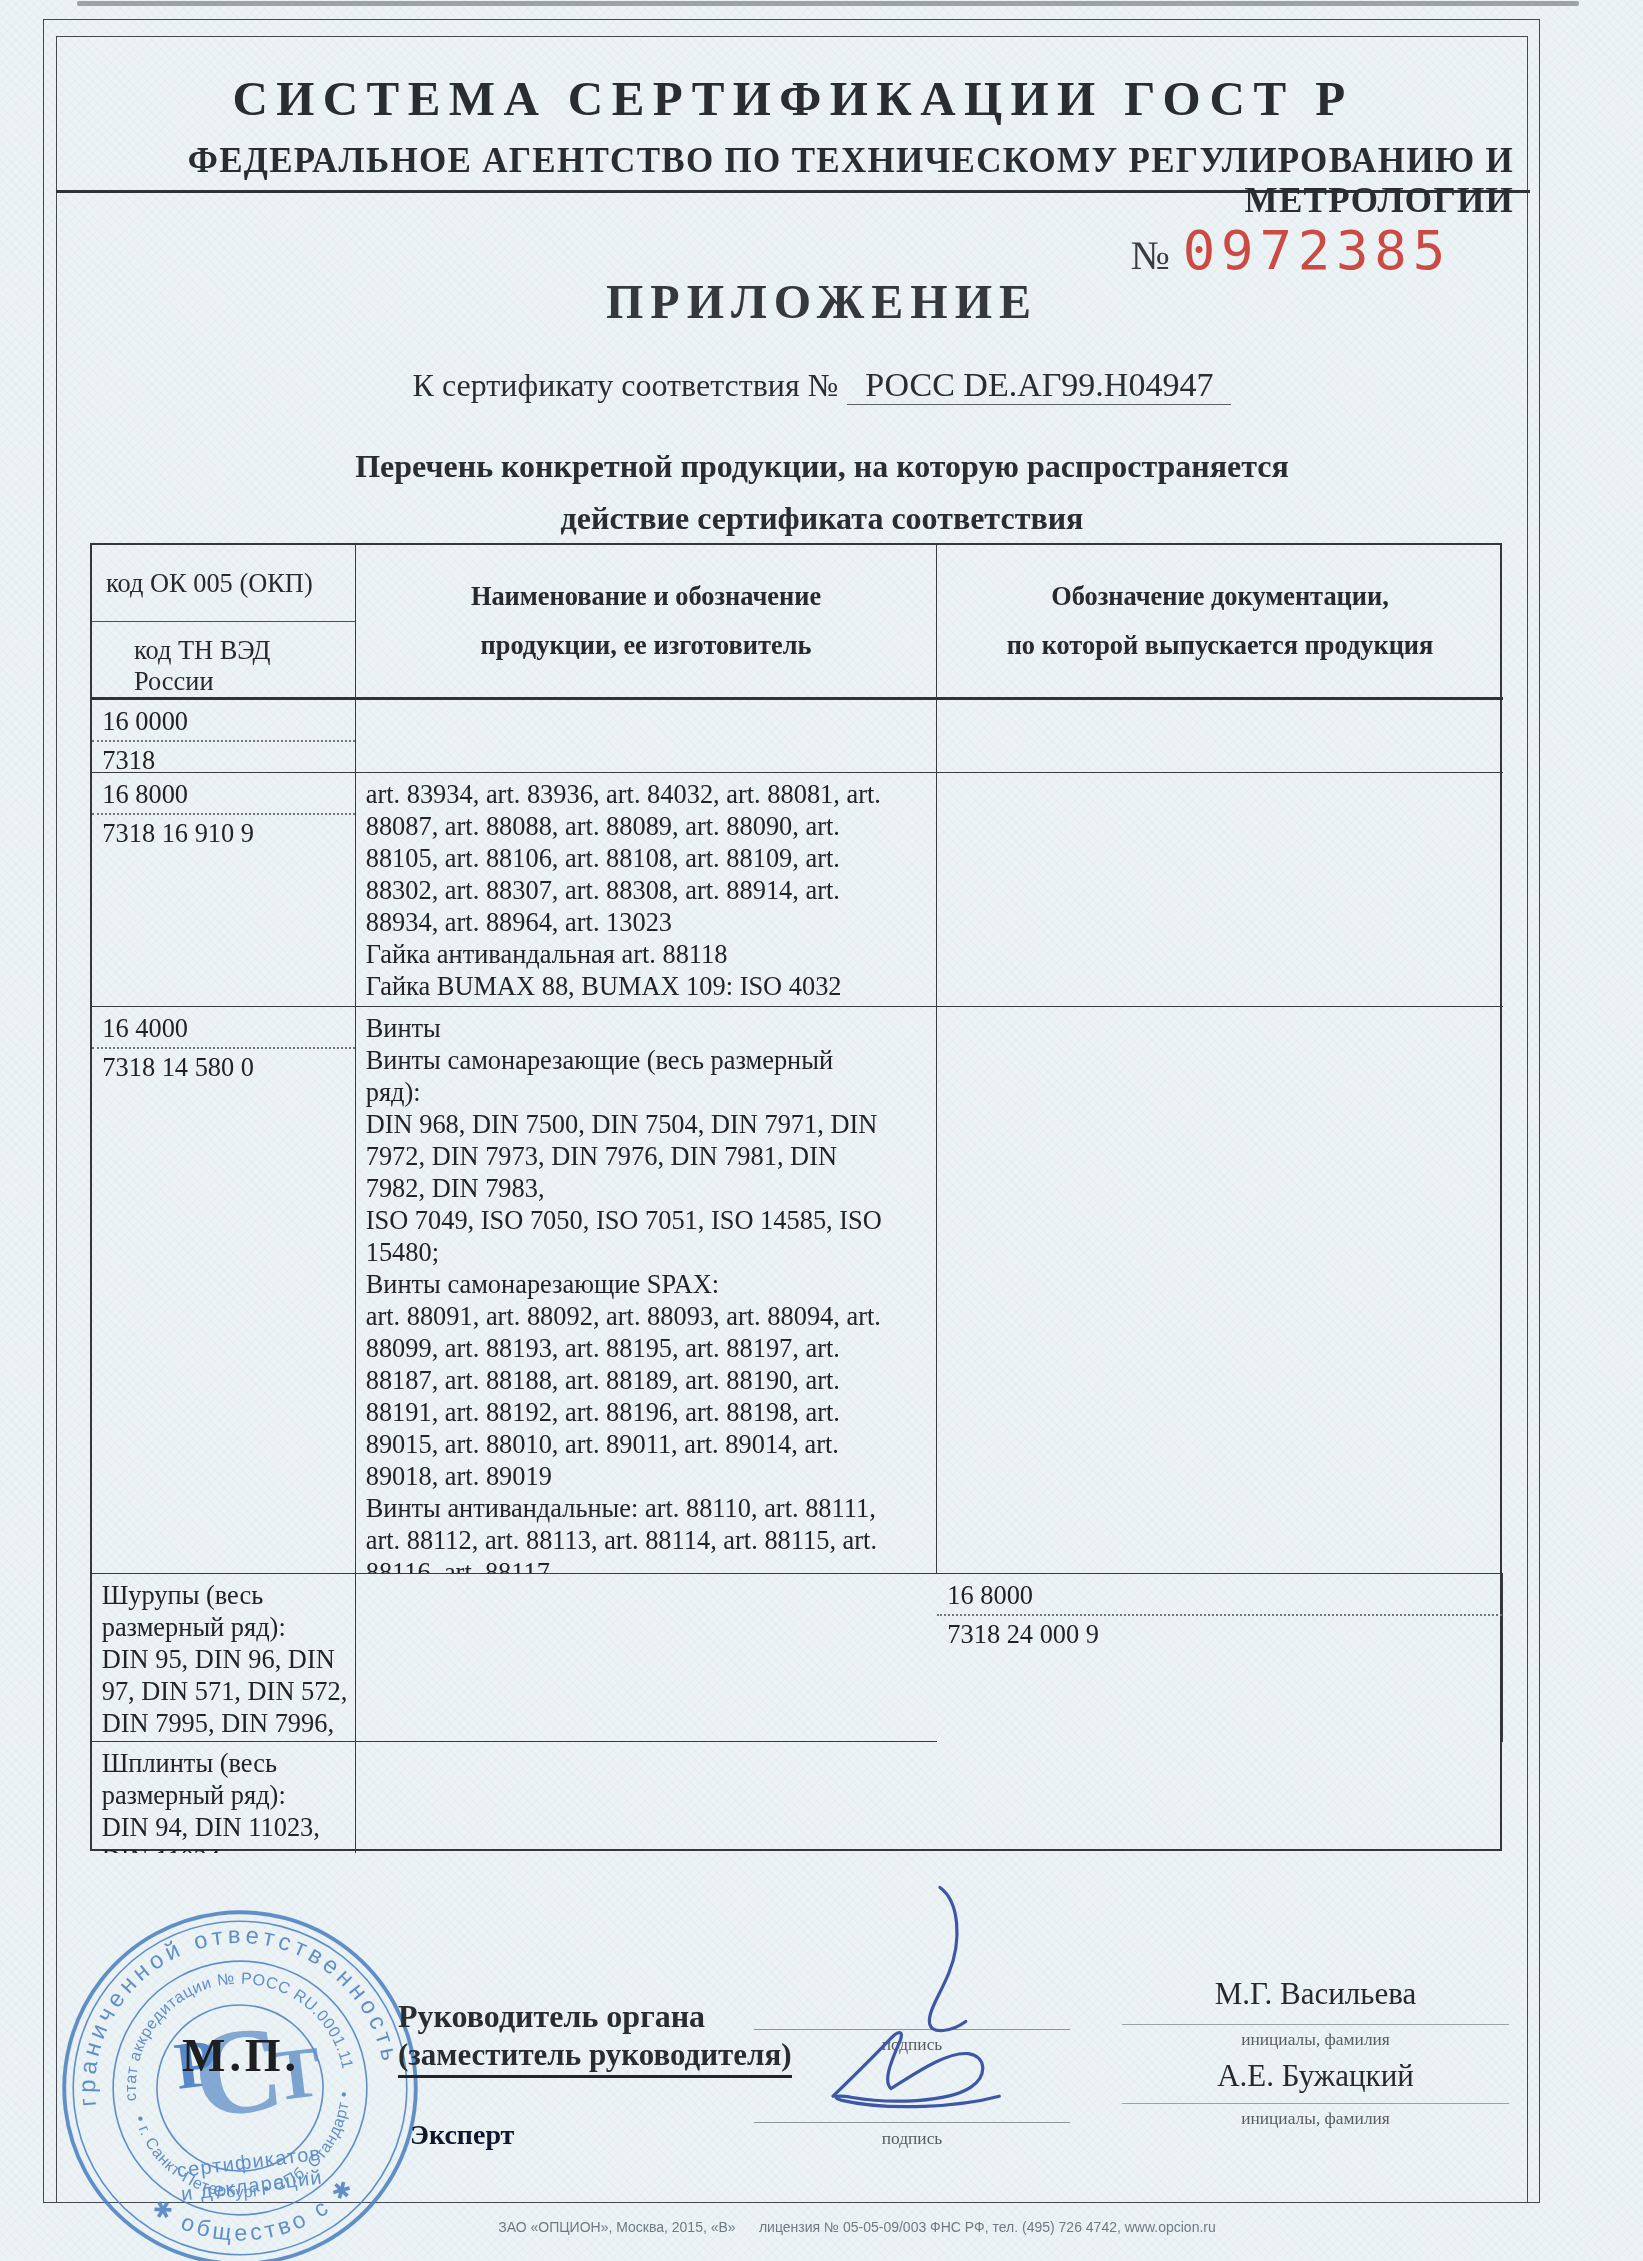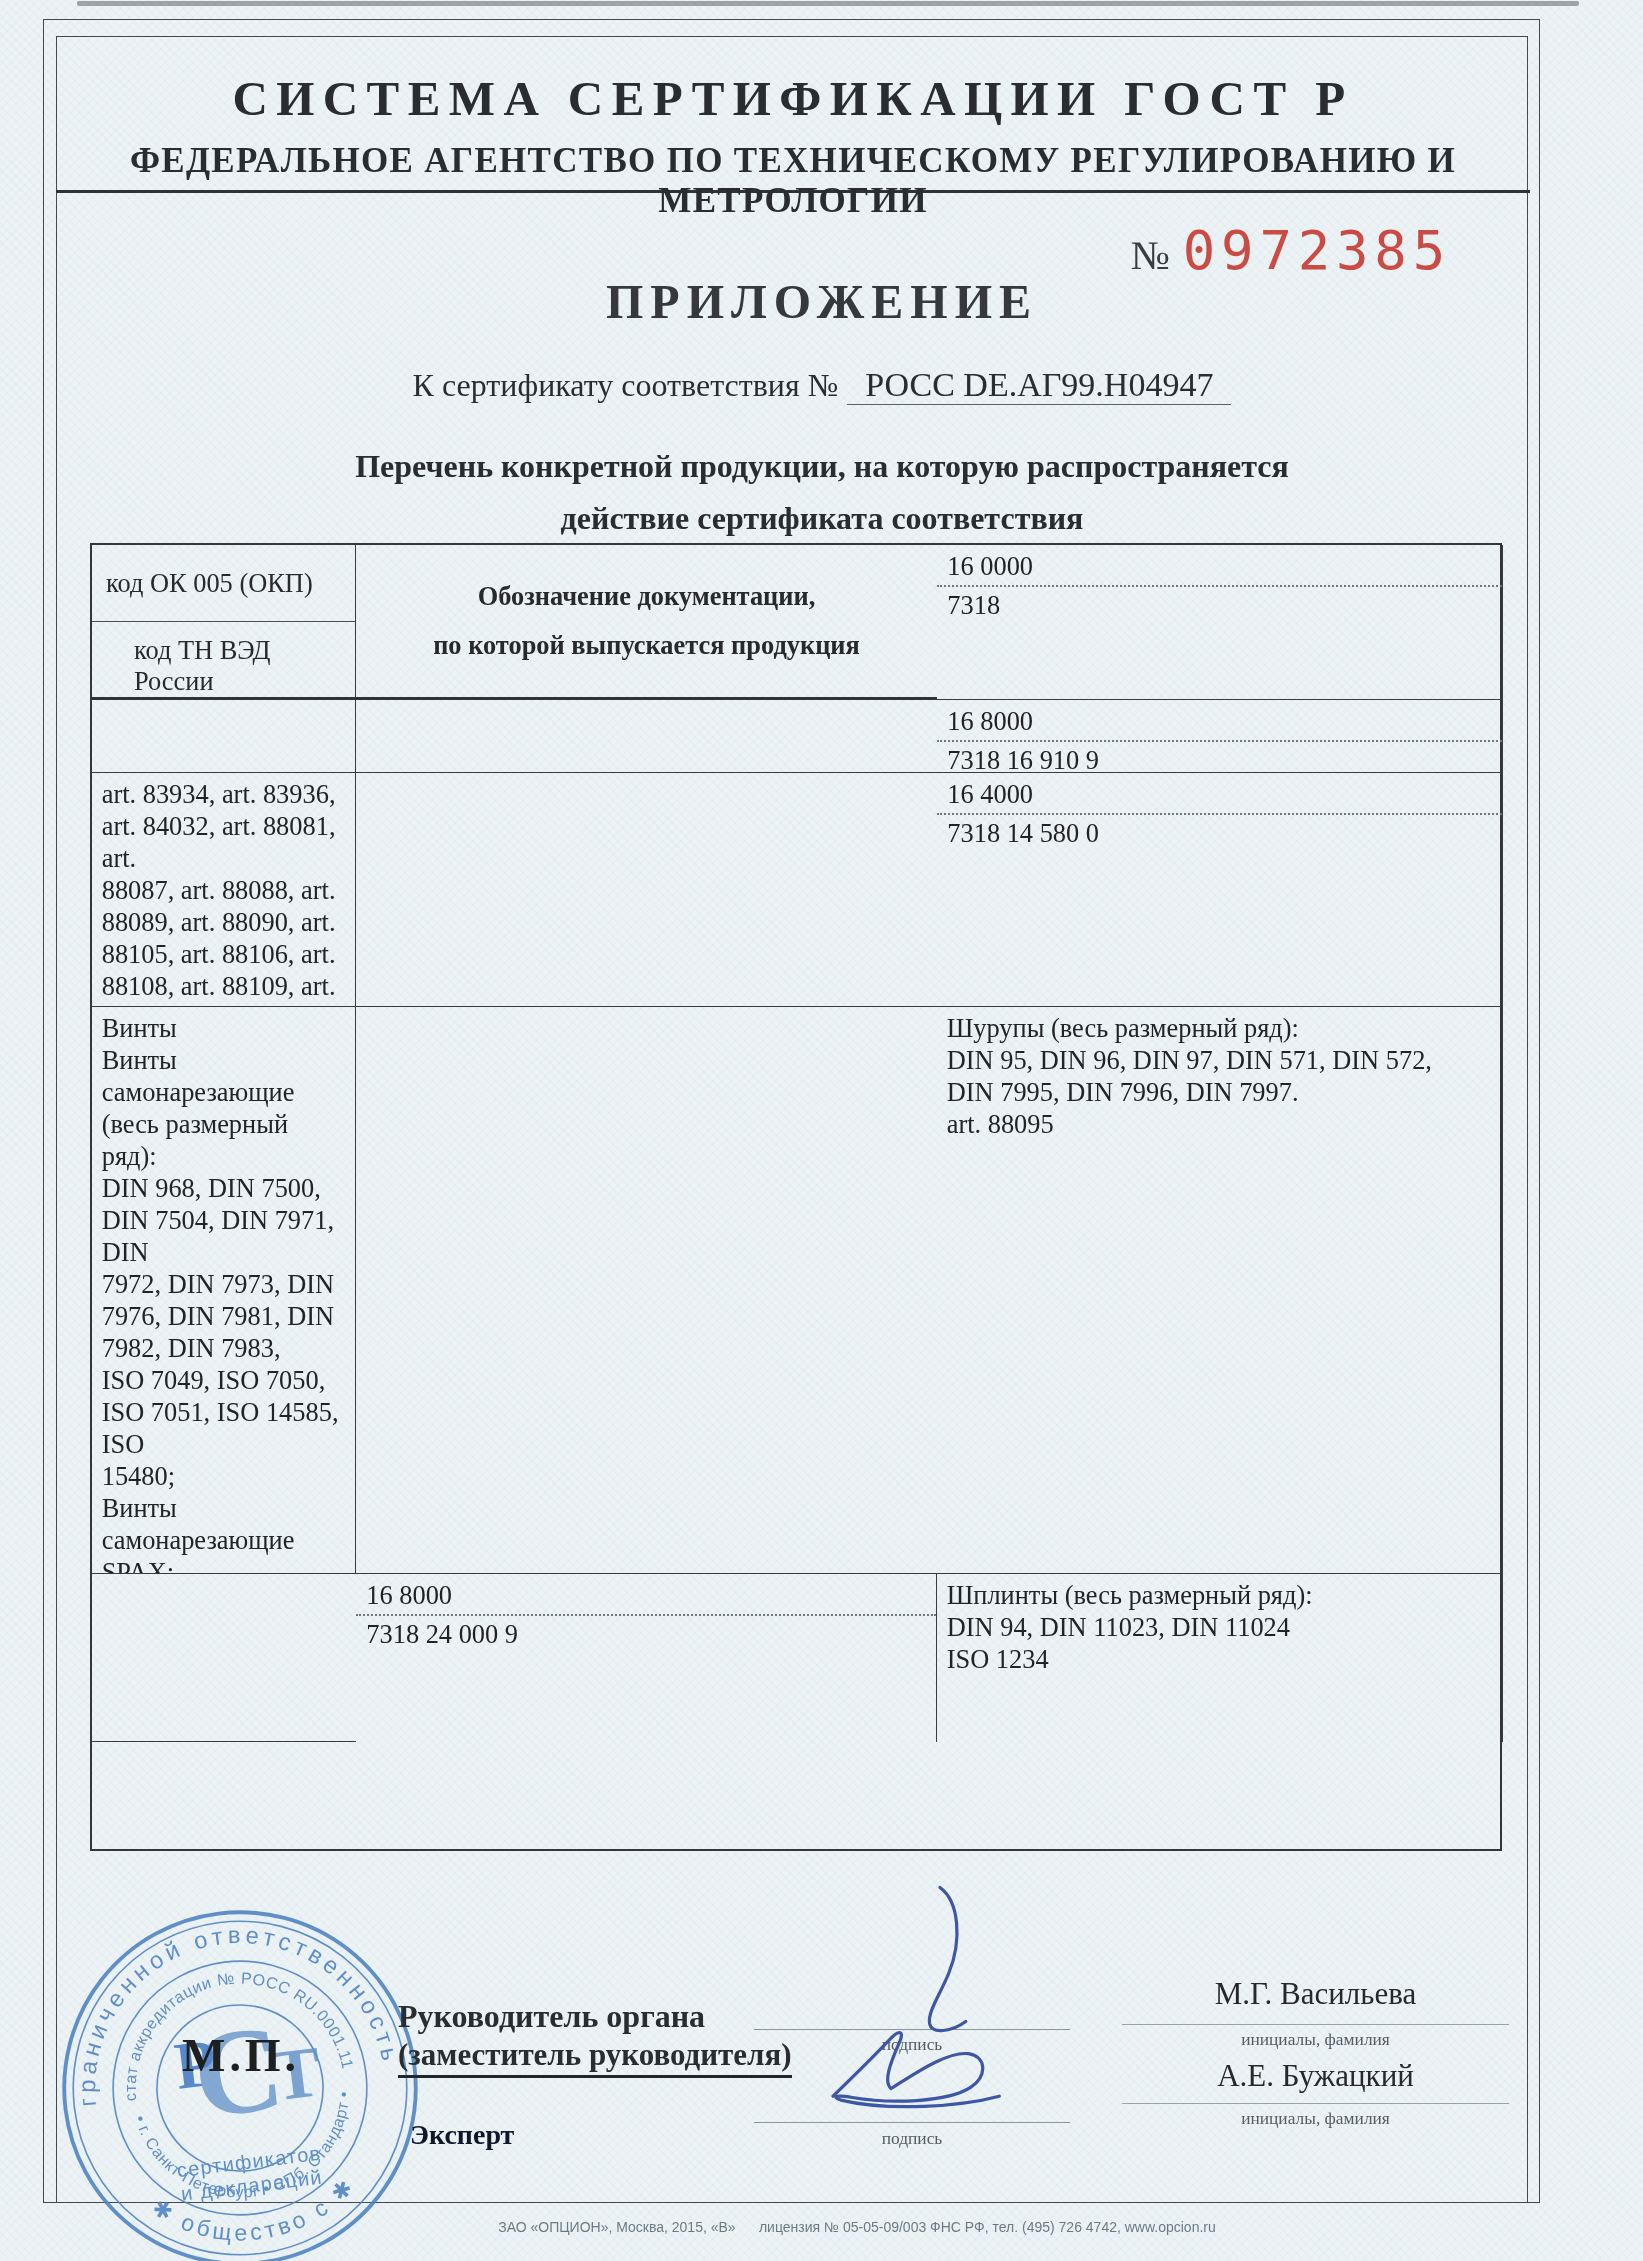--- a/index.html
+++ b/index.html
@@ -14,21 +14,21 @@
   }
   .abs{position:absolute;}
   
   .top-artifact{left:77px;top:1.3px;width:1502px;height:4.5px;background:#5c6266;opacity:.55;border-radius:1.9px;}
   
   .outer-frame{left:43px;top:19.3px;width:1495px;height:2182px;border:1.9px solid #45494d;}
   .inner-frame{left:56px;top:36px;width:1470px;height:2165px;border:1.9px solid #45494d;border-bottom:none;}
   .headbox-rule{left:56px;top:190px;width:1474px;height:0;border-top:3.2px solid #2f3336;}
   
   .title1{left:56px;top:70px;width:1474px;text-align:center;font-size:49px;font-weight:bold;letter-spacing:8.4px;color:#2a2d30;}
-  .title2{left:56px;top:141px;width:1474px;text-align:center;font-size:35px;font-weight:bold;letter-spacing:1.3px;color:#2a2d30;}
+  .title2{left:40px;top:141px;width:1474px;text-align:right;font-size:35px;font-weight:bold;letter-spacing:1.3px;color:#2a2d30;}
   
   .blank-no{top:219px;right:193px;display:flex;align-items:baseline;gap:13px;}
   .blank-no .sign{font-size:41px;color:#3a3d40;}
   .blank-no .digits{font-family:"DejaVu Sans Mono","Liberation Mono",monospace;font-size:54px;letter-spacing:5.8px;color:#cb4a43;}
   
   .doc-title{left:29px;top:274px;width:1586px;text-align:center;font-size:48px;font-weight:bold;letter-spacing:7px;color:#36393c;}
   
   .cert-line{left:29px;top:366px;width:1586px;text-align:center;font-size:32px;color:#2a2d30;}
   .cert-line .num{font-size:34px;padding:0 18px 1.3px 18px;border-bottom:1.9px solid #5a6066;margin-left:9px;}
   
@@ -99,20 +99,22 @@
 
 <div class="abs subtitle">Перечень конкретной продукции,  на которую распространяется
 действие сертификата соответствия</div>
 
 <div class="abs cert-table">
 
   <div class="ct hdr h1cell">
     <div class="seg1">код ОК 005 (ОКП)</div>
     <div class="seg2">код ТН ВЭД России</div>
   </div>
+  <div class="ct hdr hcell">Наименование и обозначение
+продукции, ее изготовитель</div>
   <div class="ct hdr hcell lastcol">Обозначение документации,
 по которой выпускается продукция</div>
 
   <div class="ct codecell">
     <div class="code">16 0000</div>
     <div class="dotline"></div>
     <div class="code">7318</div>
   </div>
   <div class="ct namecell"></div>
   <div class="ct namecell lastcol"></div>

